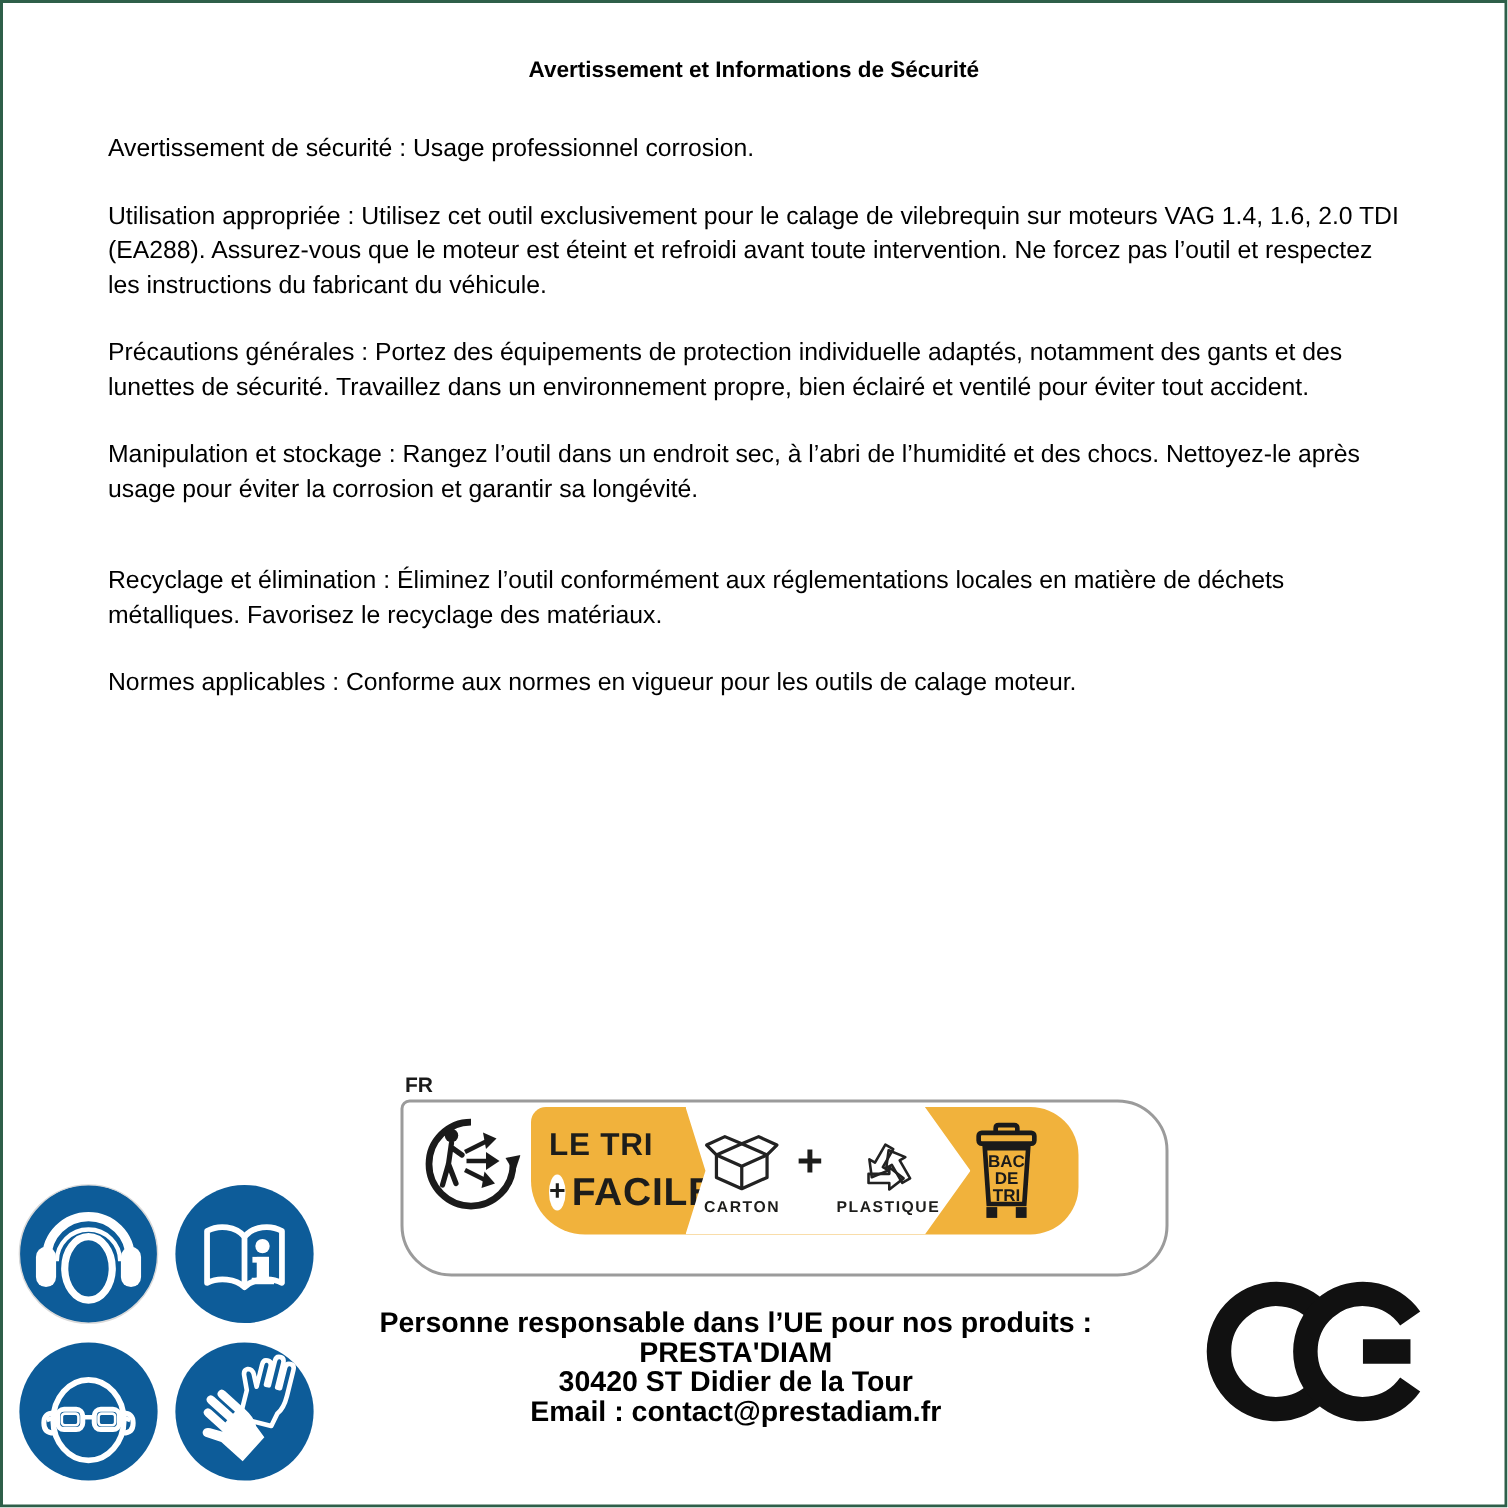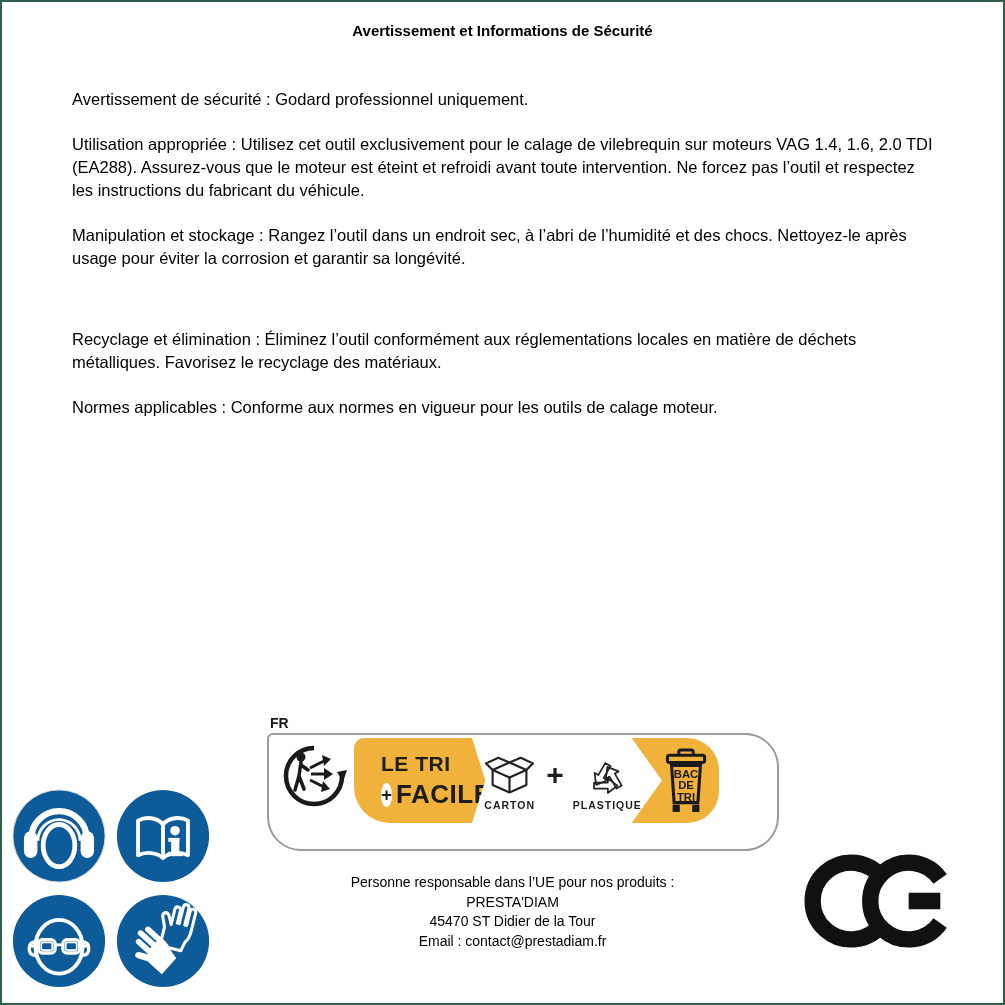--- a/index.html
+++ b/index.html
@@ -2,29 +2,29 @@
 <html><head>
 <meta charset="utf-8">
 <style>
   html,body{margin:0;padding:0;background:#fff;overflow:hidden;}
   .page{
     position:relative;width:1005px;height:1005px;box-sizing:border-box;
     border:2px solid #2e5f49;background:#fff;
     font-family:"Liberation Sans","DejaVu Sans",sans-serif;color:#000;
   }
   .doc-title{
-    margin:0;padding-top:20px;text-align:center;
+    margin:0;padding-top:36px;text-align:center;
     font-size:15px;font-weight:bold;
   }
   .content{
     position:absolute;left:70px;top:86px;width:868px;
     font-size:16.5px;line-height:23px;
   }
   .content p{margin:0 0 22px 0;}
-  .content p.spacer-after{margin-bottom:58px;}
+  .content p.spacer-after{margin-bottom:38px;}
 
   
   .icon-grid{
     position:absolute;left:9px;top:786px;
     display:grid;grid-template-columns:96px 96px;grid-auto-rows:96px;
     column-gap:8px;row-gap:9px;
   }
   .icon-grid svg{display:block;}
 
   
@@ -36,21 +36,20 @@
   }
   .triman{position:absolute;left:12px;top:9px;}
   .yellow-strip{
     position:absolute;left:85px;top:3px;width:365px;height:85px;
     background:#f1b23c;border-radius:10px 32px 32px 36px;
     display:flex;align-items:stretch;
   }
   .brand{
     width:103px;box-sizing:border-box;padding:14px 0 0 12px;
     color:#1d1d1b;
-    margin-left:15px;
   }
   .brand-top{font-size:21px;font-weight:800;letter-spacing:.5px;line-height:24px;}
   .brand-bottom{display:flex;align-items:center;gap:4px;margin-top:3px;}
   .plus-circle{
     width:24px;height:24px;border-radius:50%;background:#fff;
     display:flex;align-items:center;justify-content:center;
     font-size:19px;font-weight:900;color:#1d1d1b;line-height:1;
   }
   .brand-facile{font-size:26px;font-weight:800;letter-spacing:.5px;color:#1d1d1b;}
   .white-chevron{
@@ -63,36 +62,37 @@
   .material-label{font-size:10.5px;font-weight:bold;letter-spacing:1px;color:#1d1d1b;margin-top:0;}
   .plus-big{font-size:30px;font-weight:900;color:#1d1d1b;padding-bottom:14px;}
   .bin-area{flex:1;display:flex;align-items:center;justify-content:flex-start;}
   .sep-text{
     position:absolute;right:22px;bottom:5px;
     font-style:italic;font-weight:600;font-size:17px;color:#1d1d1b;
   }
 
   
   .address{
-    position:absolute;left:258px;top:871px;width:505px;
-    text-align:center;font-weight:normal;font-size:14px;line-height:19.5px;
+    position:absolute;left:236px;top:871px;width:505px;
+    text-align:center;font-weight:bold;font-size:19px;line-height:19.5px;
   }
   
   .ce{position:absolute;left:801px;top:851px;}
 </style>
 </head>
 <body>
 
 <div class="page">
 
   <h1 class="doc-title">Avertissement et Informations de Sécurité</h1>
 
   <div class="content">
-    <p>Avertissement de sécurité : Godard professionnel uniquement.</p>
+    <p>Avertissement de sécurité : Usage professionnel corrosion.</p>
     <p>Utilisation appropriée : Utilisez cet outil exclusivement pour le calage de vilebrequin sur moteurs VAG 1.4, 1.6, 2.0 TDI (EA288). Assurez-vous que le moteur est éteint et refroidi avant toute intervention. Ne forcez pas l’outil et respectez les instructions du fabricant du véhicule.</p>
+    <p>Précautions générales : Portez des équipements de protection individuelle adaptés, notamment des gants et des lunettes de sécurité. Travaillez dans un environnement propre, bien éclairé et ventilé pour éviter tout accident.</p>
     <p class="spacer-after">Manipulation et stockage : Rangez l’outil dans un endroit sec, à l’abri de l’humidité et des chocs. Nettoyez-le après usage pour éviter la corrosion et garantir sa longévité.</p>
     <p>Recyclage et élimination : Éliminez l’outil conformément aux réglementations locales en matière de déchets métalliques. Favorisez le recyclage des matériaux.</p>
     <p>Normes applicables : Conforme aux normes en vigueur pour les outils de calage moteur.</p>
   </div>
 
   <div class="icon-grid">
 
     <svg width="96" height="96" viewBox="0 0 100 100">
       <circle cx="50" cy="50" r="48" fill="#0d5c99" stroke="#d9d9d9" stroke-width="1"></circle>
       <path d="M21 53 A 29 29 0 0 1 79 53" stroke="#fff" stroke-width="6.5" fill="none"></path>
@@ -201,21 +201,21 @@
           </svg>
         </div>
       </div>
 
     </div>
   </div>
 
   <div class="address">
     <div>Personne responsable dans l’UE pour nos produits :</div>
     <div>PRESTA'DIAM</div>
-    <div>45470 ST Didier de la Tour</div>
+    <div>30420 ST Didier de la Tour</div>
     <div>Email : contact@prestadiam.fr</div>
   </div>
 
   <svg class="ce" width="146" height="96" viewBox="-2 0 152 100">
     <g stroke="#111" stroke-width="17" fill="none">
       <path d="M80.8 27.1 A 40 40 0 1 0 80.8 72.9"></path>
       <path d="M140.8 27.1 A 40 40 0 1 0 140.8 72.9"></path>
       <path d="M108 50 h33"></path>
     </g>
   </svg>

